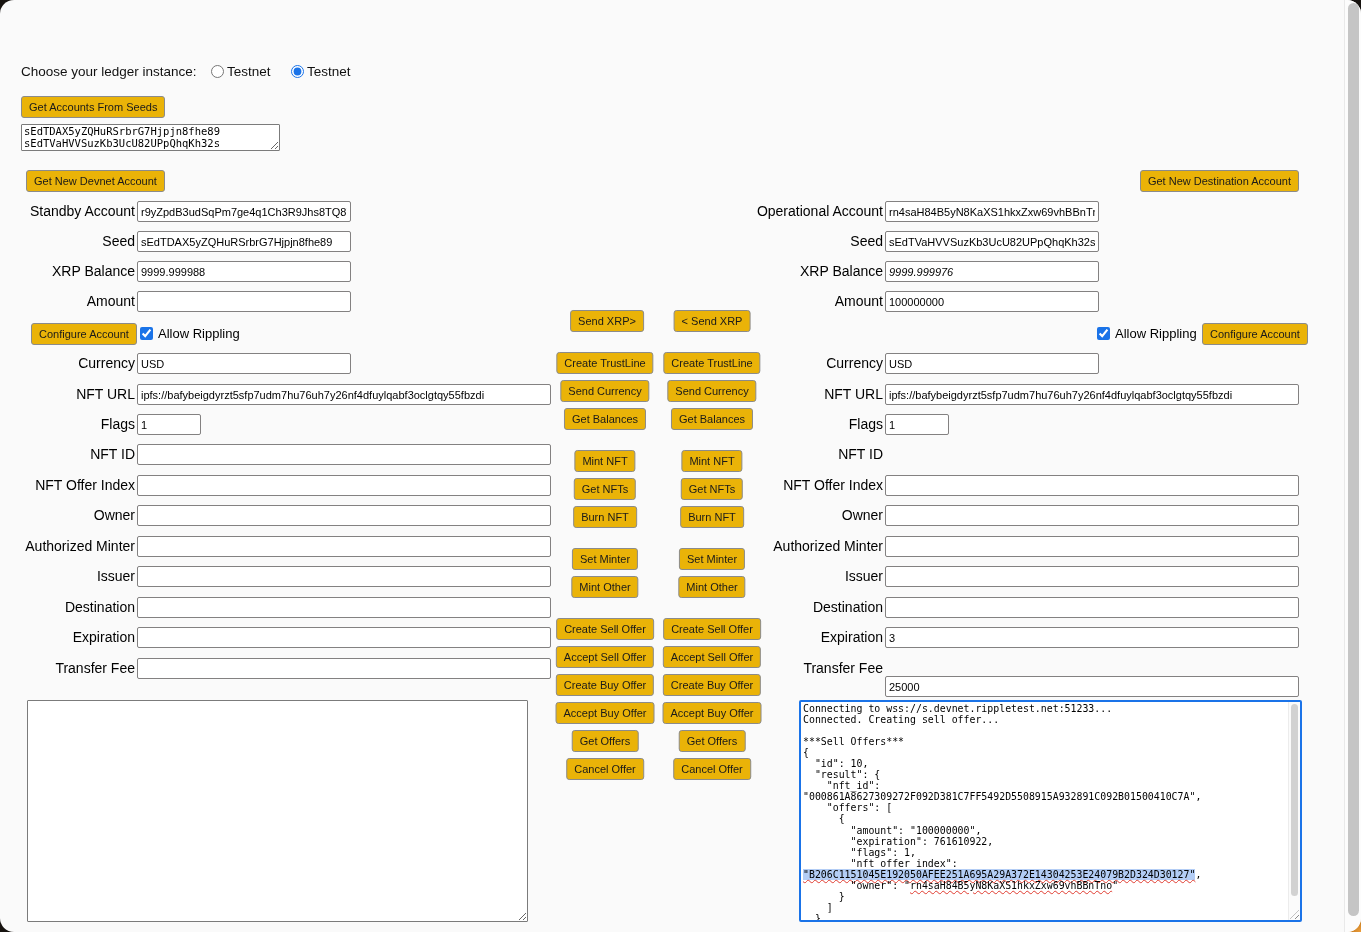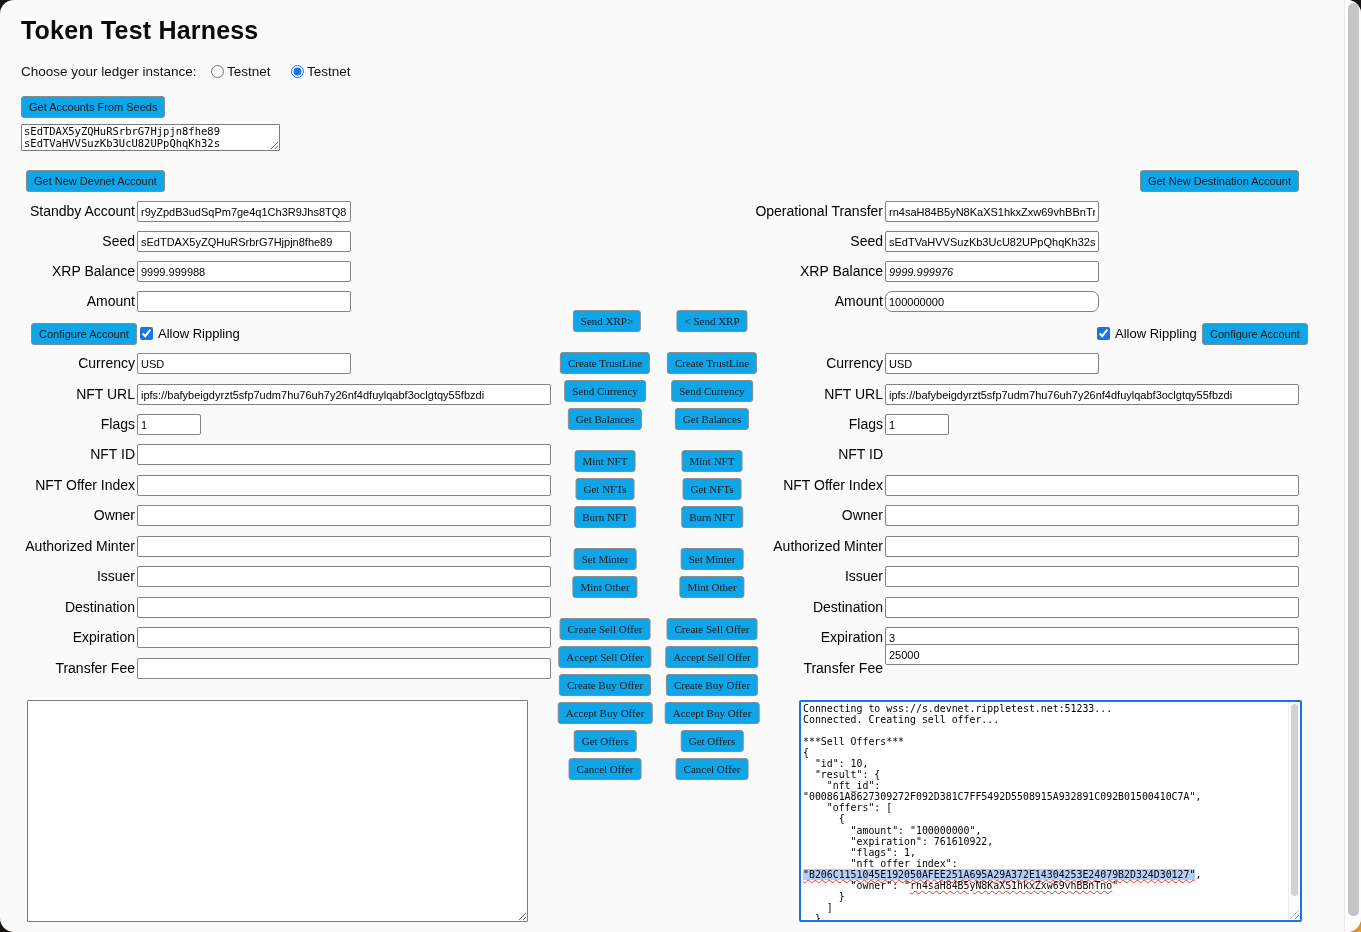--- a/index.html
+++ b/index.html
@@ -17,25 +17,25 @@
   h1{position:absolute;left:21px;top:16px;margin:0;font-size:25px;font-weight:700;color:#0b0b0b;letter-spacing:.2px;}
   .ledger-row{position:absolute;left:21px;top:63px;height:18px;font-size:13.5px;color:#111;}
   .ledger-label{position:absolute;left:0;top:1px;white-space:nowrap;}
   .radio{position:absolute;width:13px;height:13px;margin:0;accent-color:#1a73e8;top:2px;}
   .rt{left:190px}.rd{left:270px}
   .radio-label{position:absolute;top:1px;white-space:nowrap;}
   .rtl{left:206px}.rdl{left:286px}
 
   .btn{
     position:absolute;height:22px;box-sizing:border-box;
-    background:#0ea5e9;border:1px solid #8b8b8b;border-radius:3px;
+    background:#eab308;border:1px solid #8b8b8b;border-radius:3px;
     font-family:"Liberation Sans",sans-serif;font-size:11px;color:#1a1a1a;
     padding:0 7px;white-space:nowrap;
   }
-  .mid{transform:translateX(-50%);font-family:Liberation Serif, serif;}
+  .mid{transform:translateX(-50%);}
 
   textarea{
     position:absolute;box-sizing:border-box;background:#fff;border:1px solid #7b7b7b;
     font-family:"DejaVu Sans Mono",monospace;font-size:10.5px;line-height:11.5px;
     padding:1px 2px;color:#000;resize:both;overflow:auto;border-radius:1px;
   }
   .seeds-area{left:21px;top:124px;width:259px;height:27px;}
   .results-left{left:27px;top:700px;width:501px;height:222px;}
 
   .lblL,.lblR{position:absolute;width:135px;text-align:right;font-size:14px;line-height:21px;color:#000;white-space:nowrap;}
@@ -71,21 +71,20 @@
     clip-path:polygon(100% 0,100% 100%,0 100%);
   }
   .page-scrollbar{position:absolute;top:0;right:0;width:16px;height:100%;background:#fcfcfc;border-left:1px solid #e9e9e9;}
   .page-thumb{position:absolute;left:2.5px;right:2.5px;top:3px;bottom:16px;background:#c5c5c5;border-radius:7px;}
 </style>
 </head>
 <body>
 
 <div class="window">
 
-  <h1>Token Test Harness</h1>
 
   <div class="ledger-row">
     <span class="ledger-label">Choose your ledger instance:</span>
     <input type="radio" name="ledger" class="radio rt" style="">
     <span class="radio-label rtl">Testnet</span>
     <input type="radio" name="ledger" class="radio rd" checked="" style="">
     <span class="radio-label rdl">Testnet</span>
   </div>
 
   <button class="btn" style="left:21px;top:96px;">Get Accounts From Seeds</button>
@@ -184,31 +183,31 @@
 
   <button class="btn mid" style="left:605px;top:702px;">Accept Buy Offer</button>
   <button class="btn mid" style="left:712px;top:702px;">Accept Buy Offer</button>
 
   <button class="btn mid" style="left:605px;top:730px;">Get Offers</button>
   <button class="btn mid" style="left:712px;top:730px;">Get Offers</button>
 
   <button class="btn mid" style="left:605px;top:758px;">Cancel Offer</button>
   <button class="btn mid" style="left:712px;top:758px;">Cancel Offer</button>
 
-  <span class="lblR" style="top:201px;">Operational Transfer</span>
+  <span class="lblR" style="top:201px;">Operational Account</span>
   <input class="inp iR w1" style="top: 201px;" value="rn4saH84B5yN8KaXS1hkxZxw69vhBBnTno">
 
   <span class="lblR" style="top:231px;">Seed</span>
   <input class="inp iR w1" style="top: 231px;" value="sEdTVaHVVSuzKb3UcU82UPpQhqKh32s">
 
   <span class="lblR" style="top:261px;">XRP Balance</span>
   <input class="inp iR w1" style="top: 261px; font-style: italic;" value="9999.999976">
 
   <span class="lblR" style="top:291px;">Amount</span>
-  <input class="inp iR w1" style="top: 291px; border-radius: 7px;" value="100000000">
+  <input class="inp iR w1" style="top: 291px;" value="100000000">
 
   <input type="checkbox" class="chk" style="left: 1097px; top: 327px;" checked="">
   <span class="chk-label" style="left:1115px;top:323px;">Allow Rippling</span>
   <button class="btn" style="left:1202px;top:323px;">Configure Account</button>
 
   <span class="lblR" style="top:353px;">Currency</span>
   <input class="inp iR w1" style="top: 353px;" value="USD">
 
   <span class="lblR" style="top:384px;">NFT URL</span>
   <input class="inp iR w2" style="top: 384px;" value="ipfs://bafybeigdyrzt5sfp7udm7hu76uh7y26nf4dfuylqabf3oclgtqy55fbzdi">
@@ -230,21 +229,21 @@
   <span class="lblR" style="top:566px;">Issuer</span>
   <input class="inp iR w2" style="top: 566px;" value="">
 
   <span class="lblR" style="top:597px;">Destination</span>
   <input class="inp iR w2" style="top: 597px;" value="">
 
   <span class="lblR" style="top:627px;">Expiration</span>
   <input class="inp iR w2" style="top: 627px;" value="3">
 
   <span class="lblR" style="top:658px;">Transfer Fee</span>
-  <input class="inp iR w2" style="top: 644px;" value="25000">
+  <input class="inp iR w2" style="top: 676px;" value="25000">
 
   <div class="results-right">
     <pre><span>Connecting to wss://s.devnet.rippletest.net:51233...
 Connected. Creating sell offer...
 
 ***Sell Offers***
 {
   "id": 10,
   "result": {
     "nft_id":

